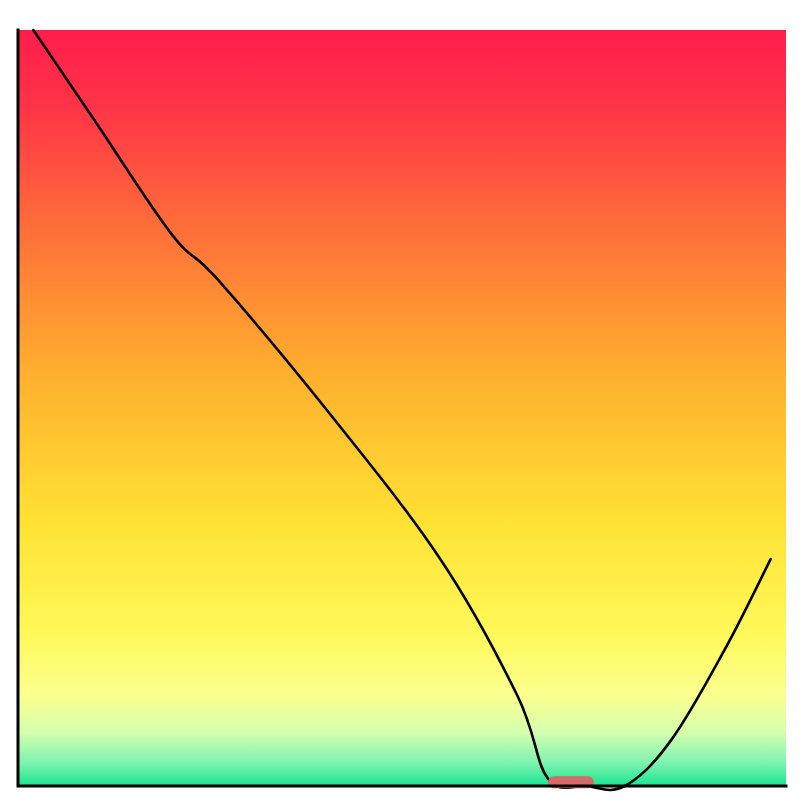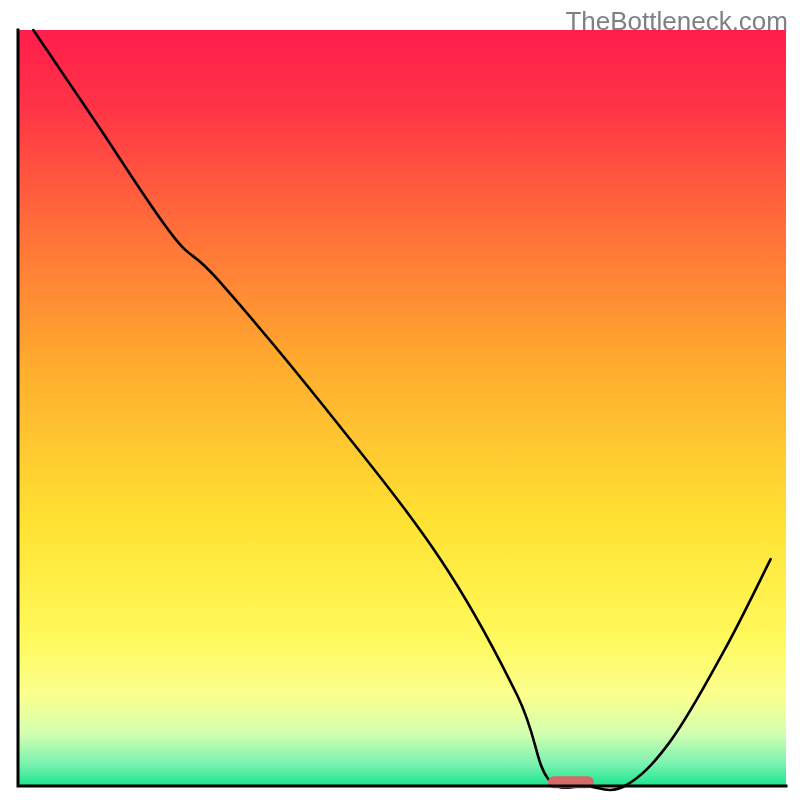--- a/index.html
+++ b/index.html
@@ -25,21 +25,20 @@
     z-index: 10;
   }
   svg {
     display: block;
   }
 </style>
 </head>
 <body>
 
 <div class="chart-container">
-  <div class="watermark">TheBottleneck.com</div>
 
   <svg id="chart-svg" width="800" height="800" viewBox="0 0 800 800">
     <defs>
       <linearGradient id="bg-grad" x1="0" y1="0" x2="0" y2="1">
           <stop offset="0%" stop-color="#ff1e4b"></stop>
           <stop offset="10%" stop-color="#ff3347"></stop>
           <stop offset="25%" stop-color="#ff6a3a"></stop>
           <stop offset="45%" stop-color="#ffae2e"></stop>
           <stop offset="65%" stop-color="#ffe233"></stop>
           <stop offset="80%" stop-color="#fff95a"></stop>

